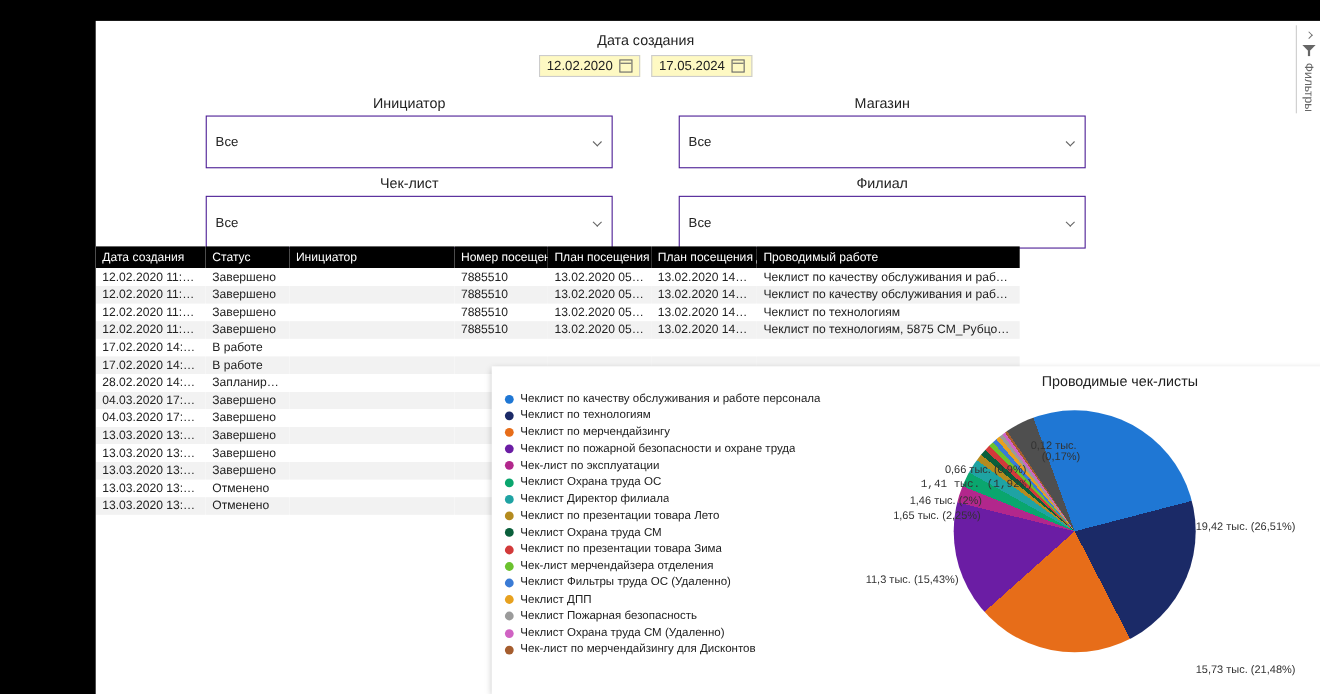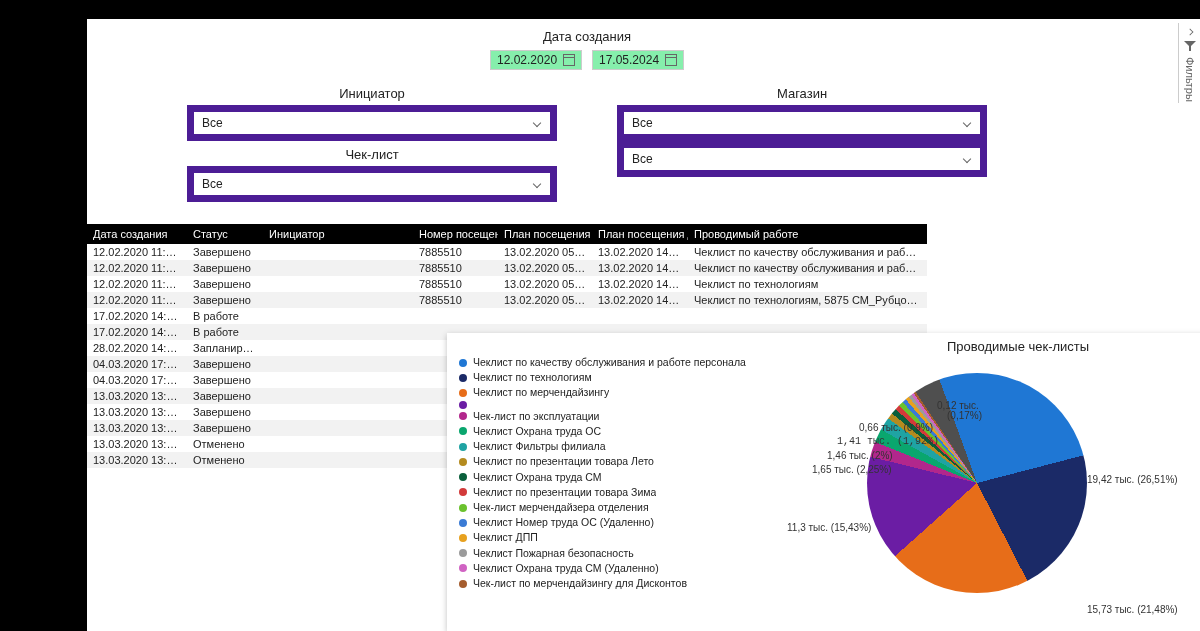--- a/index.html
+++ b/index.html
@@ -71,21 +71,21 @@
     padding: 10px 100px 10px 100px;
   }
   .filter-title { text-align: center; font-size: 13px; margin-bottom: 6px; }
   .date-row { display: flex; justify-content: center; gap: 10px; margin-bottom: 10px; }
   .date-box {
     display: flex; align-items: center;
     border: 1px solid #ccc;
     padding: 2px 6px;
     gap: 6px;
     font-size: 12px;
-    background: #86efac;
+    background: #fef9c3;
     width: 92px;
     justify-content: space-between;
   }
   .cal-icon {
     width: 12px; height: 12px;
     border: 1px solid #666;
     position: relative;
   }
   .cal-icon::before {
     content: "";
@@ -93,22 +93,22 @@
     left: 0; right: 0; top: 2px;
     height: 1px; background: #666;
   }
   .two-col {
     display: flex;
     gap: 60px;
   }
   .fcol { flex: 1; }
   .flabel { text-align: center; font-size: 13px; margin: 6px 0 4px; }
   .fselect {
-    border: 7px solid #4c1d95;
-    padding: 4px 8px;
+    border: 1px solid #4c1d95;
+    padding: 16px 8px;
     display: flex;
     justify-content: space-between;
     align-items: center;
     background: #fff;
   }
   .chev {
     width: 10px; height: 6px;
     position: relative;
   }
   .chev::before {
@@ -233,20 +233,21 @@
           <span>Все</span>
           <span class="chev"></span>
         </div>
       </div>
       <div class="fcol">
         <div class="flabel">Магазин</div>
         <div class="fselect">
           <span>Все</span>
           <span class="chev"></span>
         </div>
+        <div class="flabel">Филиал</div>
         <div class="fselect">
           <span>Все</span>
           <span class="chev"></span>
         </div>
       </div>
     </div>
   </div>
 
   <div class="table-wrap">
     <table>
@@ -411,52 +412,53 @@
         <div class="legend-item">
           <span class="swatch" style="background: rgb(27, 42, 103);"></span>
           <span>Чеклист по технологиям</span>
         </div>
         <div class="legend-item">
           <span class="swatch" style="background: rgb(231, 109, 25);"></span>
           <span>Чеклист по мерчендайзингу</span>
         </div>
         <div class="legend-item">
           <span class="swatch" style="background: rgb(107, 29, 164);"></span>
+          <span>Чеклист по пожарной безопасности и охране труда</span>
         </div>
         <div class="legend-item">
           <span class="swatch" style="background: rgb(178, 39, 140);"></span>
           <span>Чек-лист по эксплуатации</span>
         </div>
         <div class="legend-item">
           <span class="swatch" style="background: rgb(10, 166, 110);"></span>
           <span>Чеклист Охрана труда ОС</span>
         </div>
         <div class="legend-item">
           <span class="swatch" style="background: rgb(31, 163, 163);"></span>
-          <span>Чеклист Фильтры филиала</span>
+          <span>Чеклист Директор филиала</span>
         </div>
         <div class="legend-item">
           <span class="swatch" style="background: rgb(180, 139, 31);"></span>
           <span>Чеклист по презентации товара Лето</span>
         </div>
         <div class="legend-item">
           <span class="swatch" style="background: rgb(10, 95, 59);"></span>
           <span>Чеклист Охрана труда СМ</span>
         </div>
         <div class="legend-item">
           <span class="swatch" style="background: rgb(210, 58, 58);"></span>
           <span>Чеклист по презентации товара Зима</span>
         </div>
         <div class="legend-item">
           <span class="swatch" style="background: rgb(107, 194, 46);"></span>
           <span>Чек-лист мерчендайзера отделения</span>
         </div>
         <div class="legend-item">
           <span class="swatch" style="background: rgb(58, 123, 213);"></span>
-          <span>Чеклист Номер труда ОС (Удаленно)</span>
+          <span>Чеклист Фильтры труда ОС (Удаленно)</span>
         </div>
         <div class="legend-item">
           <span class="swatch" style="background: rgb(231, 161, 31);"></span>
           <span>Чеклист ДПП</span>
         </div>
         <div class="legend-item">
           <span class="swatch" style="background: rgb(155, 155, 155);"></span>
           <span>Чеклист Пожарная безопасность</span>
         </div>
         <div class="legend-item">

